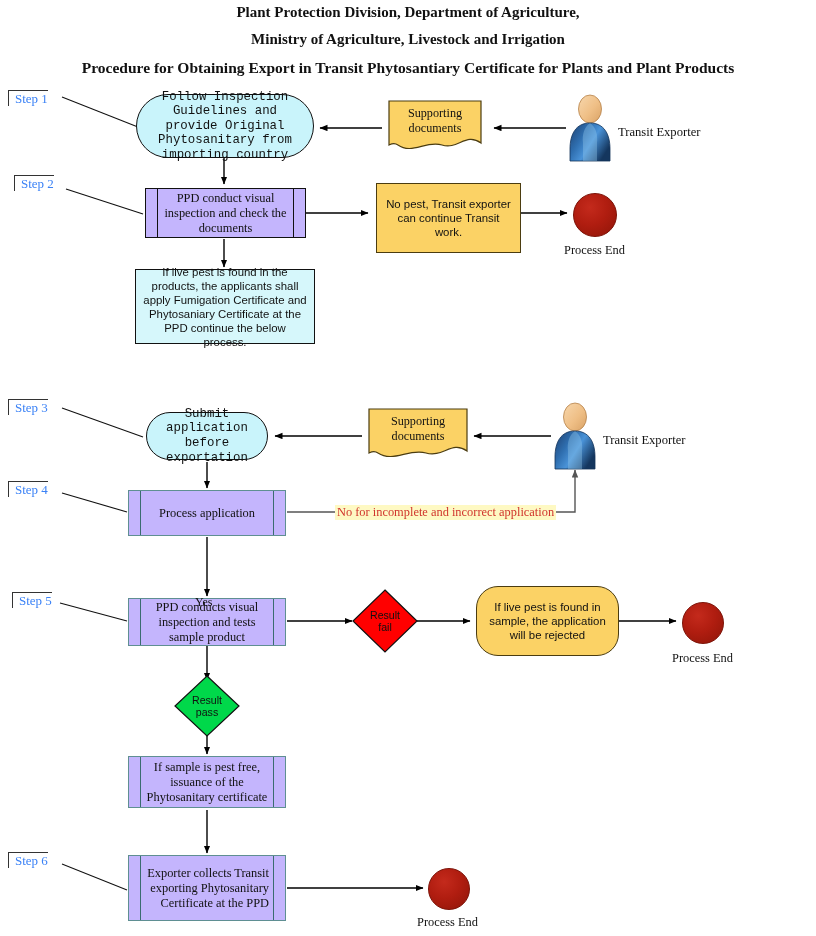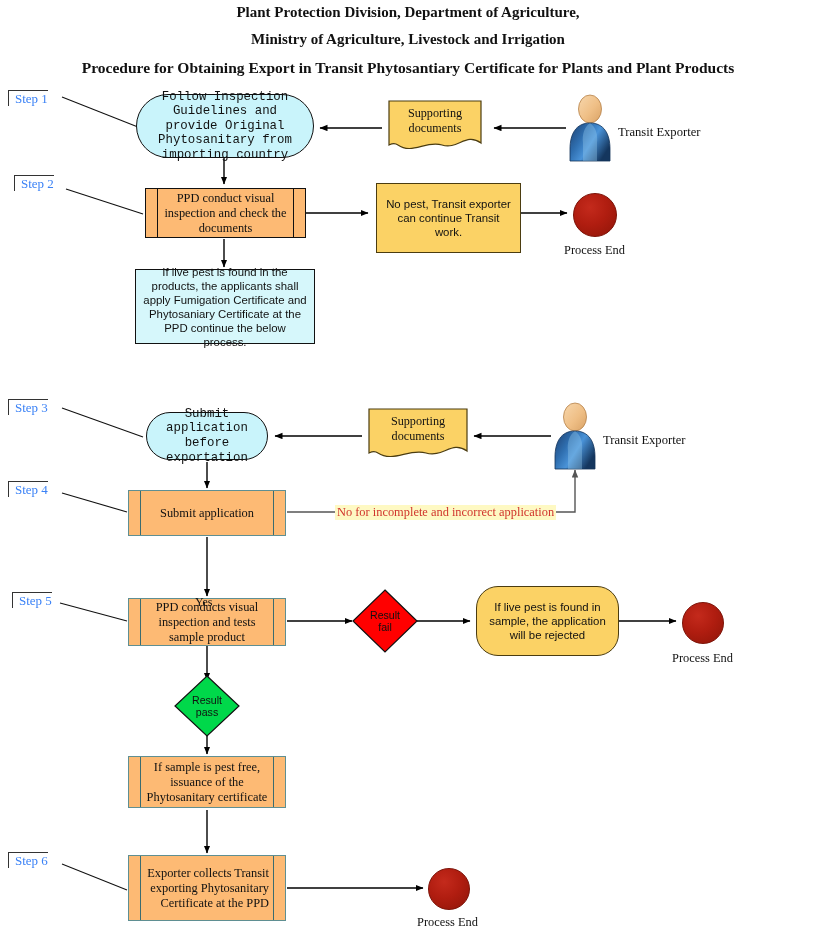--- a/index.html
+++ b/index.html
@@ -23,21 +23,21 @@
 
   
   .shape{position:absolute;box-sizing:border-box;display:flex;
          align-items:center;justify-content:center;text-align:center;}
 
   .proc-round{background:#c9f4fb;border:1.3px solid #111;border-radius:32px;
               font-family:Liberation Mono, monospace;font-size:12.4px;
               line-height:14.6px;color:#111;padding:2px 10px;}
 
   
-  .predef{background:#fdba74;border:1.3px solid #111;
+  .predef{background:#c4b5fd;border:1.3px solid #111;
           font-family:"Liberation Serif", serif;font-size:12.4px;
           line-height:15px;color:#111;padding:2px 16px;}
   .predef.teal{border-color:#5f8f92;}
   .predef::before,.predef::after{content:"";position:absolute;top:0;bottom:0;
           width:0;border-left:1.3px solid #111;}
   .predef.teal::before,.predef.teal::after{border-left-color:#3b6c70;}
   .predef::before{left:11px;}
   .predef::after{right:11px;}
 
   .note-box{background:#d6f7fb;border:1.3px solid #111;
@@ -199,21 +199,21 @@
   <div class="actor-label" style="left:618px; top:125px;">Transit Exporter</div>
 
   <div class="endcircle" style="left:573px; top:193px; width:42px; height:42px;"></div>
   <div class="end-label" style="left:532px; top:243px; width:125px;">Process End</div>
 
   <div class="shape proc-round" style="left:146px; top:412px; width:122px; height:48px;">
     <span>Submit application before exportation</span>
   </div>
 
   <div class="shape predef teal" style="left:128px; top:490px; width:158px; height:46px;">
-    <span>Submit application</span>
+    <span>Process application</span>
   </div>
 
   <div class="shape predef teal" style="left:128px; top:598px; width:158px; height:48px;">
     <span>PPD conducts visual inspection and tests sample product</span>
   </div>
 
   <div class="shape predef teal" style="left:128px; top:756px; width:158px; height:52px;">
     <span>If sample is pest free, issuance of the Phytosanitary certificate</span>
   </div>
 

